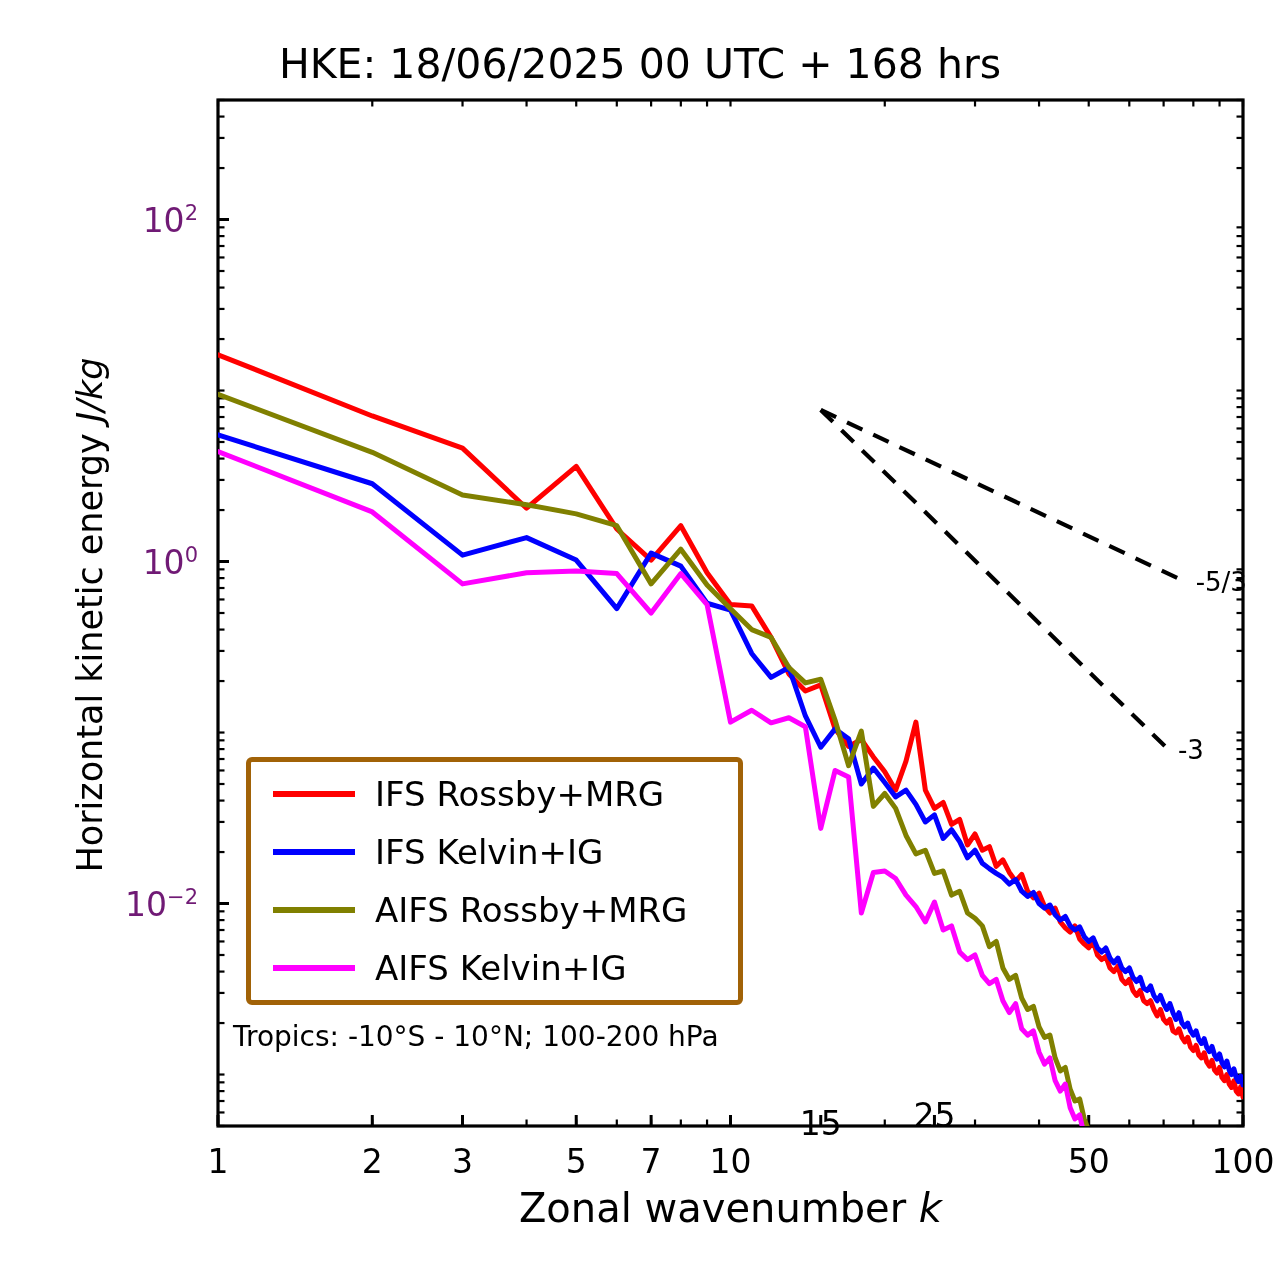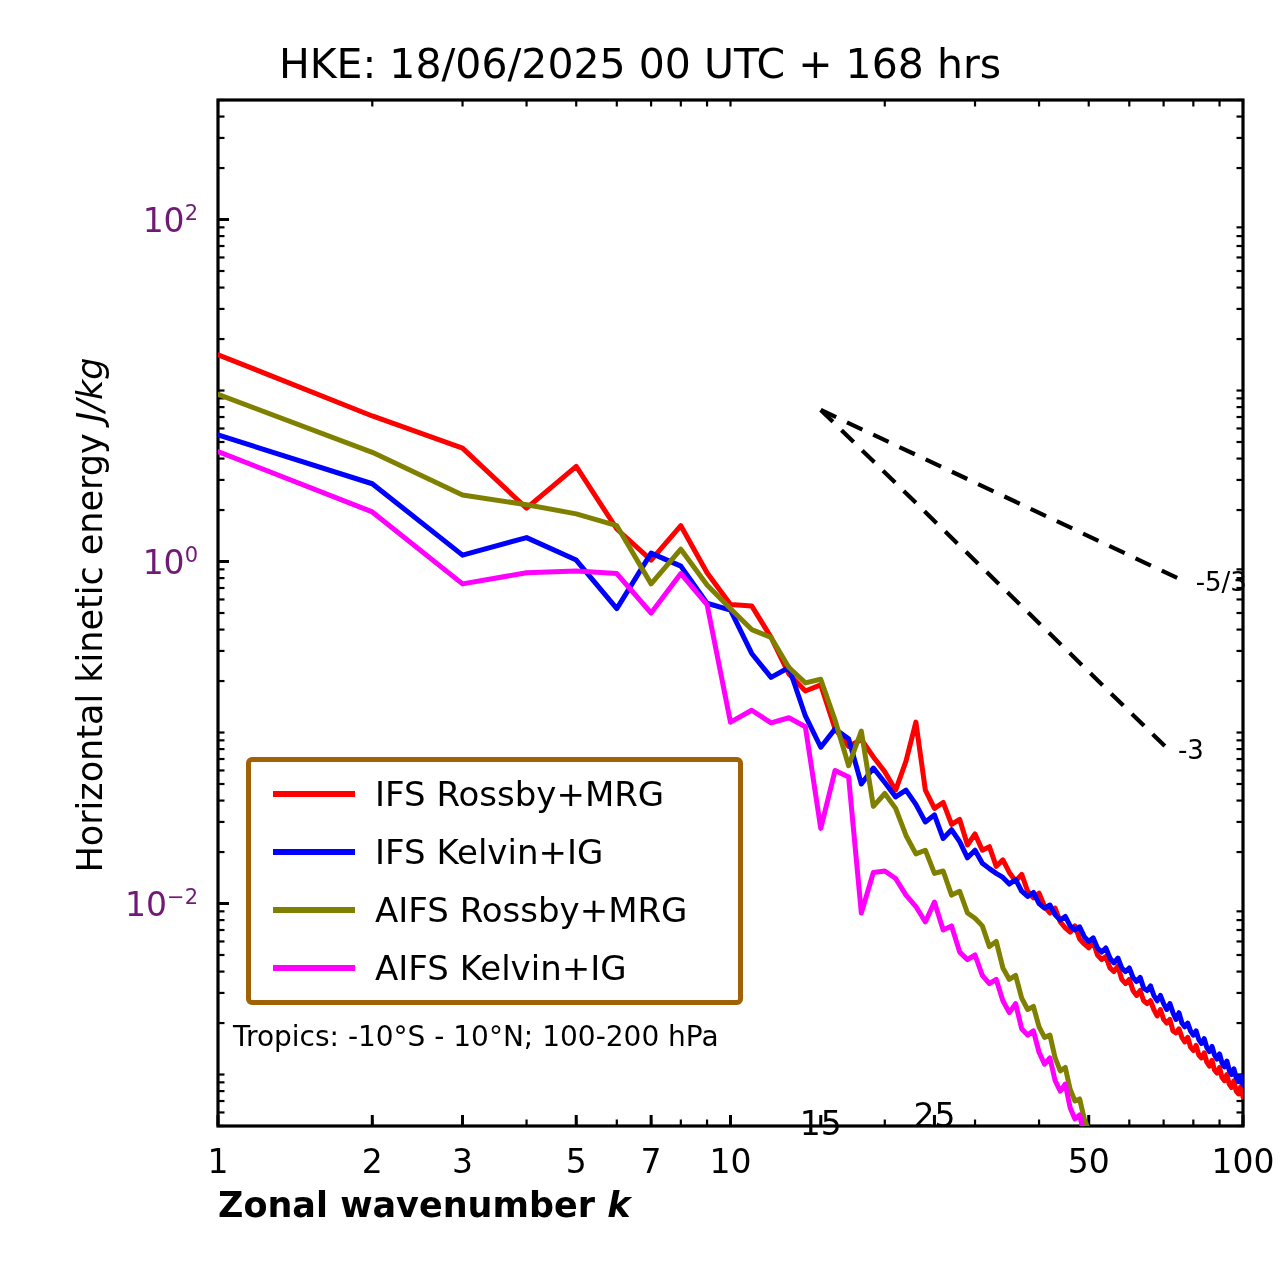--- a/index.html
+++ b/index.html
@@ -37,25 +37,24 @@
     font-size: 35px;
     color: #000;
     white-space: nowrap;
   }
   .ylabel .unit { font-style: italic; }
   .xlabel {
     position: absolute;
     left: 218px;
     top: 1185px;
     width: 1025px;
-    text-align: left;
-    font-size: 35px;
-    color: #000;
-    white-space: nowrap;
-    font-weight: bold;
+    text-align: center;
+    font-size: 40px;
+    color: #000;
+    white-space: nowrap;
   }
   .xlabel .sym { font-style: italic; }
   .tick-label-x {
     position: absolute;
     font-size: 33px;
     color: #000;
     text-align: center;
     transform: translateX(-50%);
     white-space: nowrap;
   }

